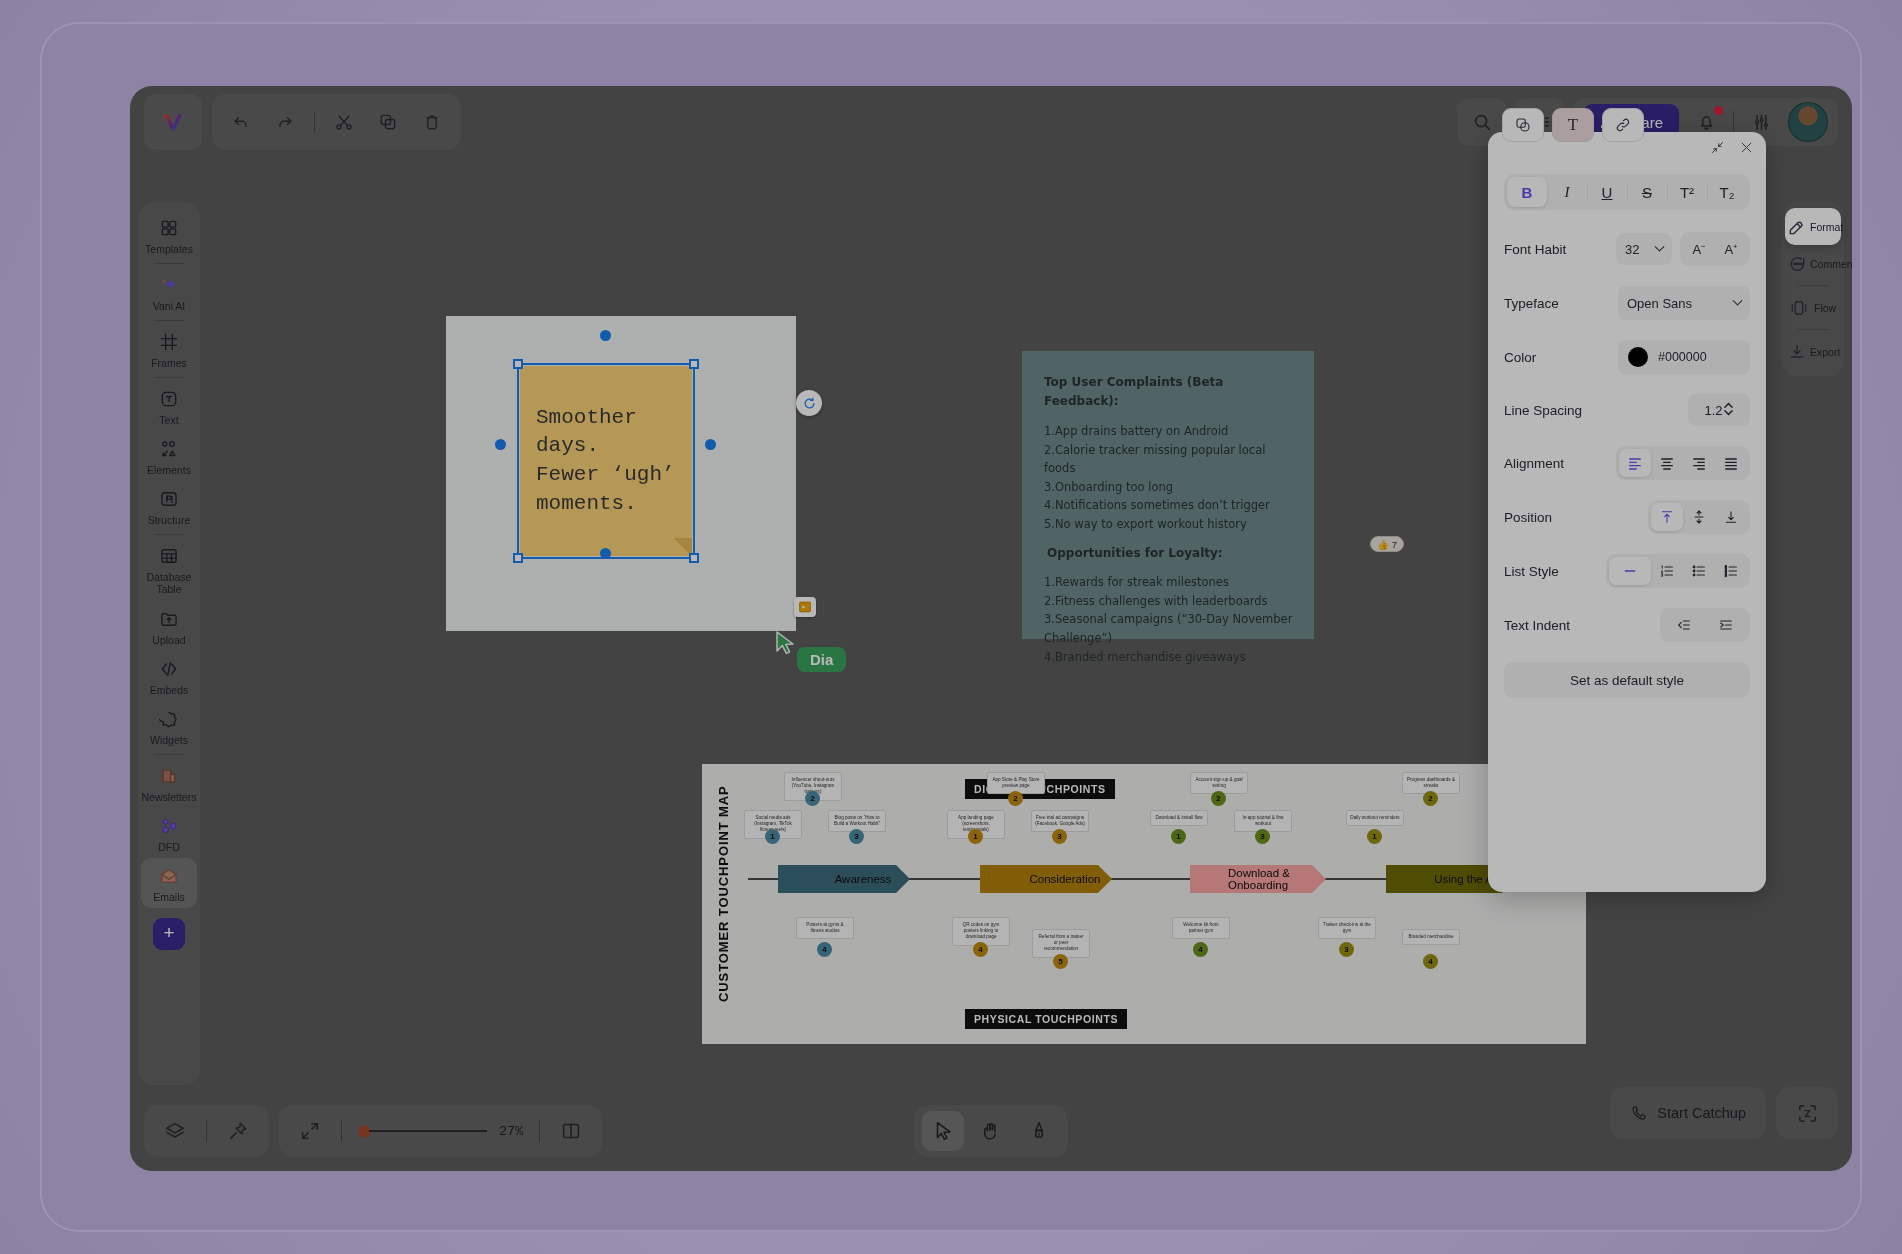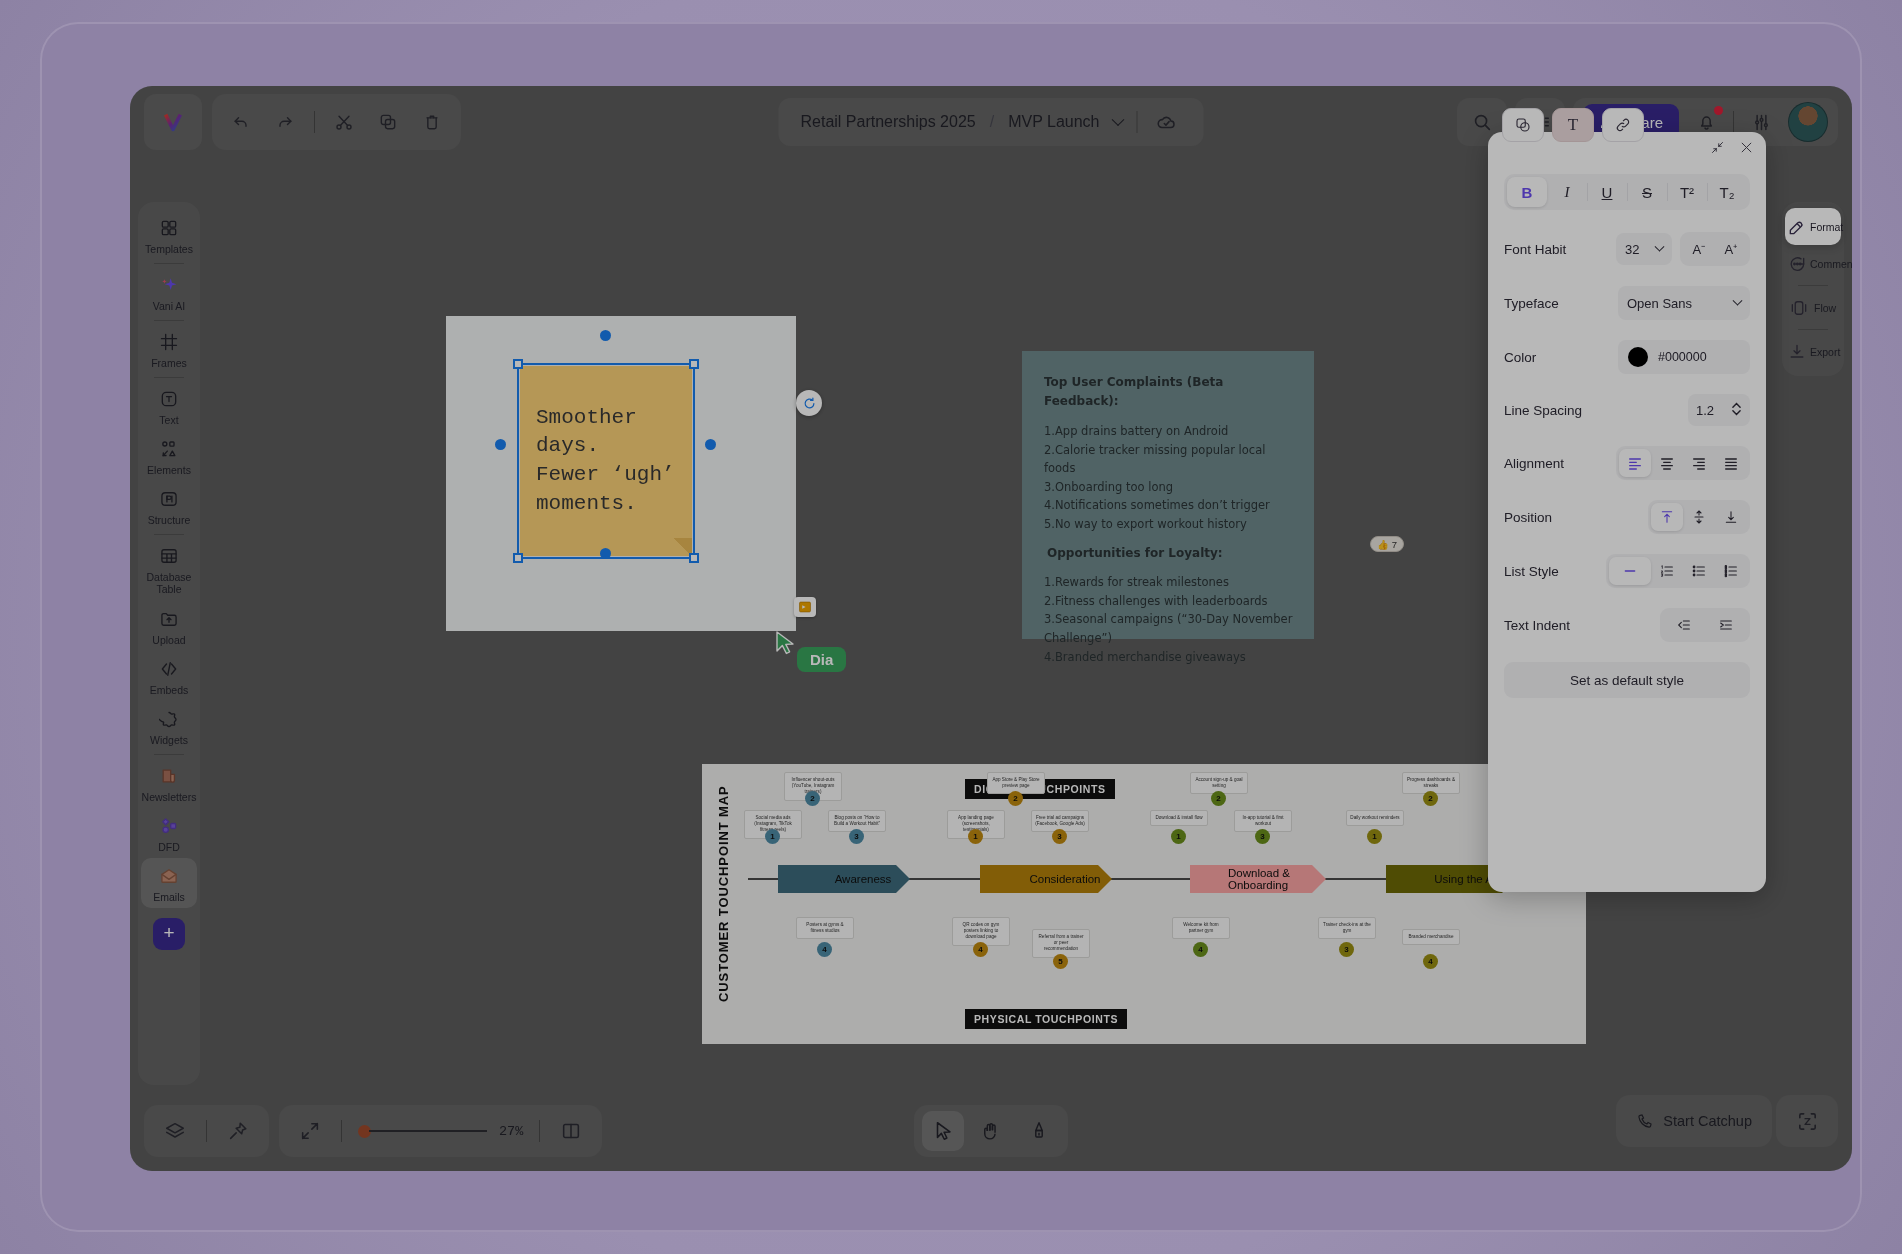--- a/index.html
+++ b/index.html
@@ -261,21 +261,21 @@
   .seg-btn svg { stroke: #2d2a36; fill: none; stroke-width: 1.6; stroke-linecap: round; }
   .seg-btn.active svg { stroke: #6b4df0; }
   #color-box {
     background: #f4f4f6; border-radius: 8px; height: 34px; width: 132px;
     display: flex; align-items: center; gap: 10px; padding: 0 10px; cursor: pointer;
   }
   #color-swatch { width: 20px; height: 20px; border-radius: 50%; background: #000; }
   #color-text { font-size: 12.5px; color: #2d2a36; }
   #ls-box {
     background: #f4f4f6; border-radius: 8px; height: 32px; width: 62px;
-    display: flex; align-items: center; justify-content: space-between; padding: 0 8px;
+    display: flex; align-items: center; justify-content: center; padding: 0 8px;
     font-size: 13px; color: #2d2a36;
   }
   #default-style {
     margin-top: 6px; height: 36px; background: #f4f4f6; border-radius: 9px;
     display: flex; align-items: center; justify-content: center;
     font-size: 13.5px; color: #2d2a36; cursor: pointer;
   }
 
   
   #rightrail {
@@ -310,22 +310,22 @@
     position: absolute; left: 50%; transform: translateX(-50%); bottom: 14px;
     height: 52px; border-radius: 14px; background: rgba(255,255,255,.05);
     display: flex; align-items: center; padding: 0 8px; gap: 6px; z-index: 30;
   }
   .tool-btn {
     width: 42px; height: 40px; border-radius: 10px;
     display: flex; align-items: center; justify-content: center; cursor: pointer;
   }
   .tool-btn.active { background: rgba(255,255,255,.12); }
   #bottom-right {
-    position: absolute; right: 14px; bottom: 24px; height: 52px;
-    display: flex; gap: 4px; z-index: 30;
+    position: absolute; right: 14px; bottom: 32px; height: 52px;
+    display: flex; gap: 10px; z-index: 30;
   }
   #catchup {
     height: 52px; border-radius: 14px; background: rgba(255,255,255,.05);
     display: flex; align-items: center; gap: 9px; padding: 0 20px;
     font-size: 14.5px; color: #23232b; cursor: pointer;
   }
 </style>
 </head>
 <body>
 
@@ -376,33 +376,20 @@
             </span>
         <span class="ic">
               <svg width="20" height="20" viewBox="0 0 24 24">
                 <path d="M6 7h12"></path>
                 <path d="M7 7v11a2 2 0 0 0 2 2h6a2 2 0 0 0 2-2V7"></path>
                 <path d="M10 7V5h4v2"></path>
               </svg>
             </span>
       </div>
 
-      <div id="breadcrumb">
-        <span>Retail Partnerships 2025</span>
-        <span class="sep">/</span>
-        <span>MVP Launch</span>
-        <span class="chev"></span>
-        <span class="vdiv"></span>
-        <span class="ic">
-              <svg width="22" height="22" viewBox="0 0 24 24">
-                <path d="M7 18h9.5a3.5 3.5 0 0 0 .3-7A5 5 0 0 0 7.6 9.4 3.8 3.8 0 0 0 7 18Z"></path>
-                <path d="M9.6 13.6 11.4 15.4 14.8 11.6"></path>
-              </svg>
-            </span>
-      </div>
 
       <div id="topright">
         <div class="sq-btn">
               <svg width="22" height="22" viewBox="0 0 24 24" class="" style="stroke:#2c2c34;fill:none;stroke-width:1.8">
                 <circle cx="11" cy="11" r="6"></circle>
                 <path d="M15.5 15.5 20 20" stroke-linecap="round"></path>
               </svg>
             </div>
         <div class="sq-btn">
               <svg width="22" height="22" viewBox="0 0 24 24" style="stroke:#2c2c34;fill:none;stroke-width:1.7;stroke-linejoin:round">

